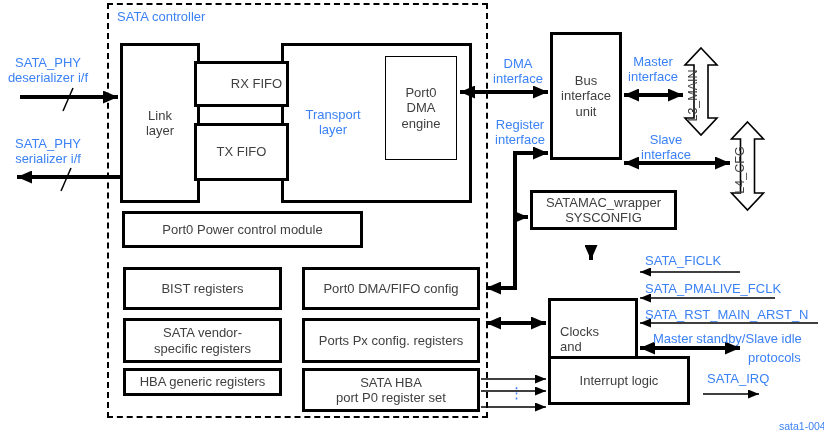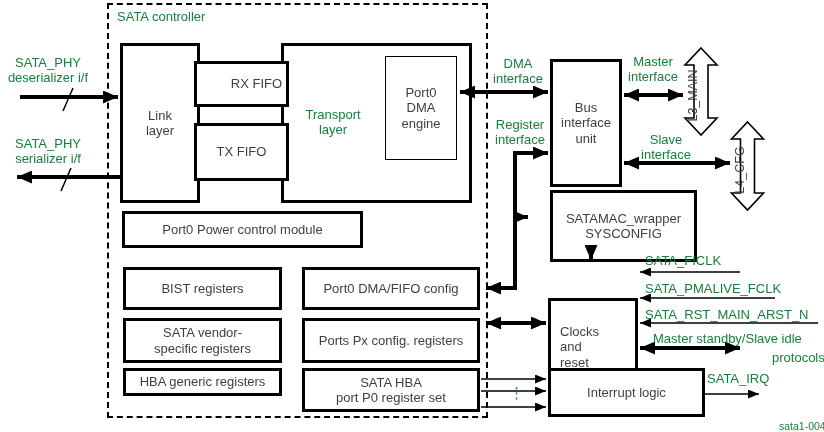--- a/index.html
+++ b/index.html
@@ -13,21 +13,21 @@
   }
   .block{
     position:absolute;box-sizing:border-box;border:3px solid #000;background:#fff;
     display:flex;align-items:center;justify-content:center;text-align:center;
     white-space:pre-line;font-size:13px;line-height:1.18;color:#3f3f3f;z-index:1;
   }
   .block.thin{border-width:1px;z-index:2;}
   .block.left-text{justify-content:flex-start;text-align:left;padding-left:9px;}
   .lbl{
     position:absolute;white-space:pre-line;font-size:13px;line-height:1.18;
-    color:#15803d;z-index:5;
+    color:#3b82f6;z-index:5;
   }
   .lbl.center{text-align:center;}
   .lbl.nowrap{white-space:nowrap;}
   .lbl.small{font-size:10.5px;}
   svg.wires{position:absolute;left:0;top:0;z-index:4;pointer-events:none;}
   .wire{stroke:#000;fill:none;}
   .wire.thick{stroke-width:4px;}
   .wire.thin{stroke-width:1.5px;}
   .slash{stroke:#000;stroke-width:1.5px;}
   .hollow-arrow{fill:#fff;stroke:#000;stroke-width:1.6px;}
@@ -55,49 +55,49 @@
 
   <div class="block" style="left:123px;top:267px;width:159px;height:43px;">BIST registers</div>
   <div class="block" style="left:123px;top:318px;width:159px;height:45px;">SATA vendor-
 specific registers</div>
   <div class="block" style="left:123px;top:368px;width:159px;height:28px;">HBA generic registers</div>
   <div class="block" style="left:302px;top:267px;width:178px;height:43px;">Port0 DMA/FIFO config</div>
   <div class="block" style="left:302px;top:318px;width:178px;height:45px;">Ports Px config. registers</div>
   <div class="block" style="left:302px;top:368px;width:178px;height:44px;">SATA HBA
 port P0 register set</div>
 
-  <div class="block" style="left:550px;top:59px;width:72px;height:128px;">Bus
+  <div class="block" style="left:550px;top:32px;width:72px;height:128px;">Bus
 interface
 unit</div>
-  <div class="block" style="left:530px;top:190px;width:147px;height:72px;margin-left:20px;">SATAMAC_wrapper
+  <div class="block" style="left:530px;top:190px;width:147px;height:40px;">SATAMAC_wrapper
 SYSCONFIG</div>
   <div class="block left-text" style="left:548px;top:262px;width:90px;height:98px;margin-top:36px;">Clocks
 and
 reset</div>
-  <div class="block" style="left:548px;top:368px;width:157px;height:49px;">Interrupt logic</div>
+  <div class="block" style="left:548px;top:356px;width:142px;height:49px;">Interrupt logic</div>
 
   <div class="lbl center" style="left:2px;top:55px;width:92px;">SATA_PHY
 deserializer i/f</div>
   <div class="lbl center" style="left:2px;top:136px;width:92px;">SATA_PHY
 serializer i/f</div>
 
   <div class="lbl center" style="left:488px;top:56px;width:60px;">DMA
 interface</div>
   <div class="lbl center" style="left:490px;top:117px;width:60px;">Register
 interface</div>
   <div class="lbl center" style="left:622px;top:54px;width:62px;">Master
 interface</div>
   <div class="lbl center" style="left:632px;top:132px;width:68px;">Slave
 interface</div>
 
   <div class="lbl nowrap" style="left:645px;top:253px;">SATA_FICLK</div>
   <div class="lbl nowrap" style="left:645px;top:281px;">SATA_PMALIVE_FCLK</div>
   <div class="lbl nowrap" style="left:645px;top:307px;">SATA_RST_MAIN_ARST_N</div>
   <div class="lbl nowrap" style="left:653px;top:331px;">Master standby/Slave idle</div>
-  <div class="lbl nowrap" style="left:748px;top:350px;margin-left:24px;">protocols</div>
+  <div class="lbl nowrap" style="left:748px;top:350px;">protocols</div>
   <div class="lbl nowrap" style="left:707px;top:371px;">SATA_IRQ</div>
   <div class="lbl" style="left:509px;top:385px;font-size:15px;line-height:1;">⋮</div>
   <div class="lbl small nowrap" style="left:779px;top:420px;">sata1-004</div>
 
   <svg class="wires" width="824" height="432" viewBox="0 0 824 432">
     <defs>
       <marker id="ah-thick" markerUnits="userSpaceOnUse" markerWidth="15" markerHeight="13" refX="15" refY="6.5" orient="auto-start-reverse">
         <path d="M0,0 L15,6.5 L0,13 Z" fill="#000"></path>
       </marker>
       <marker id="ah-thin" markerUnits="userSpaceOnUse" markerWidth="11" markerHeight="9" refX="11" refY="4.5" orient="auto-start-reverse">

